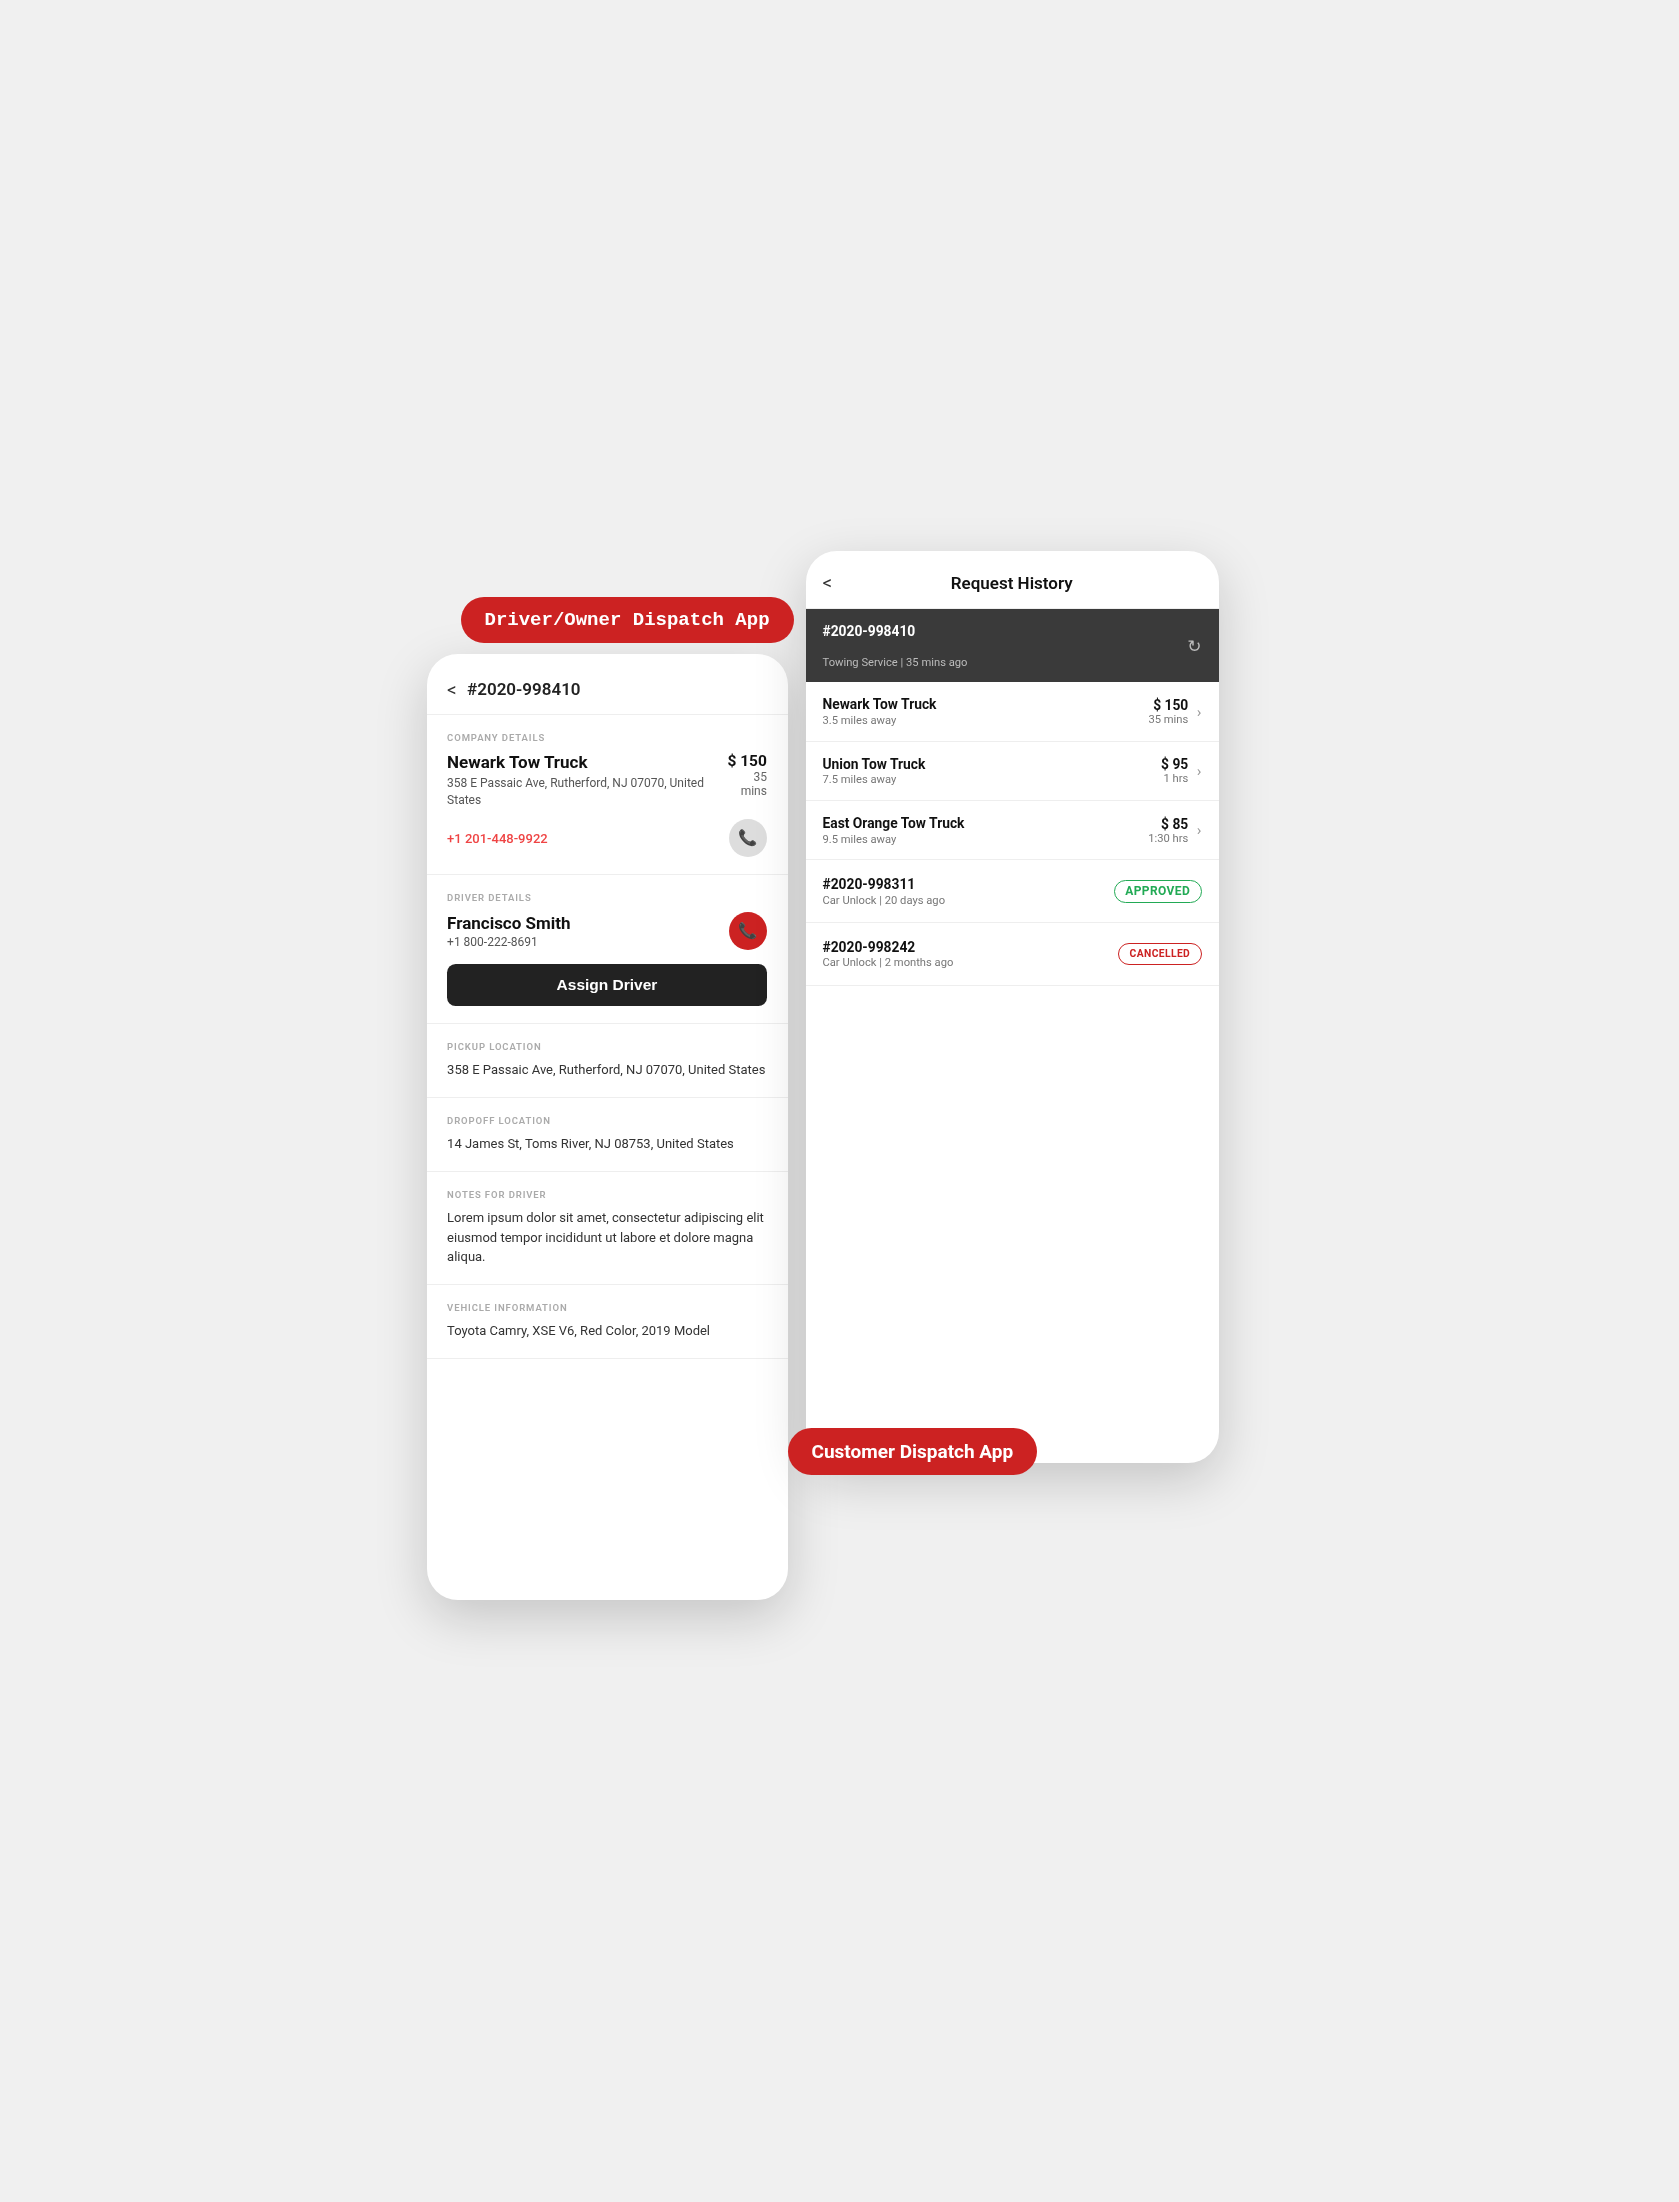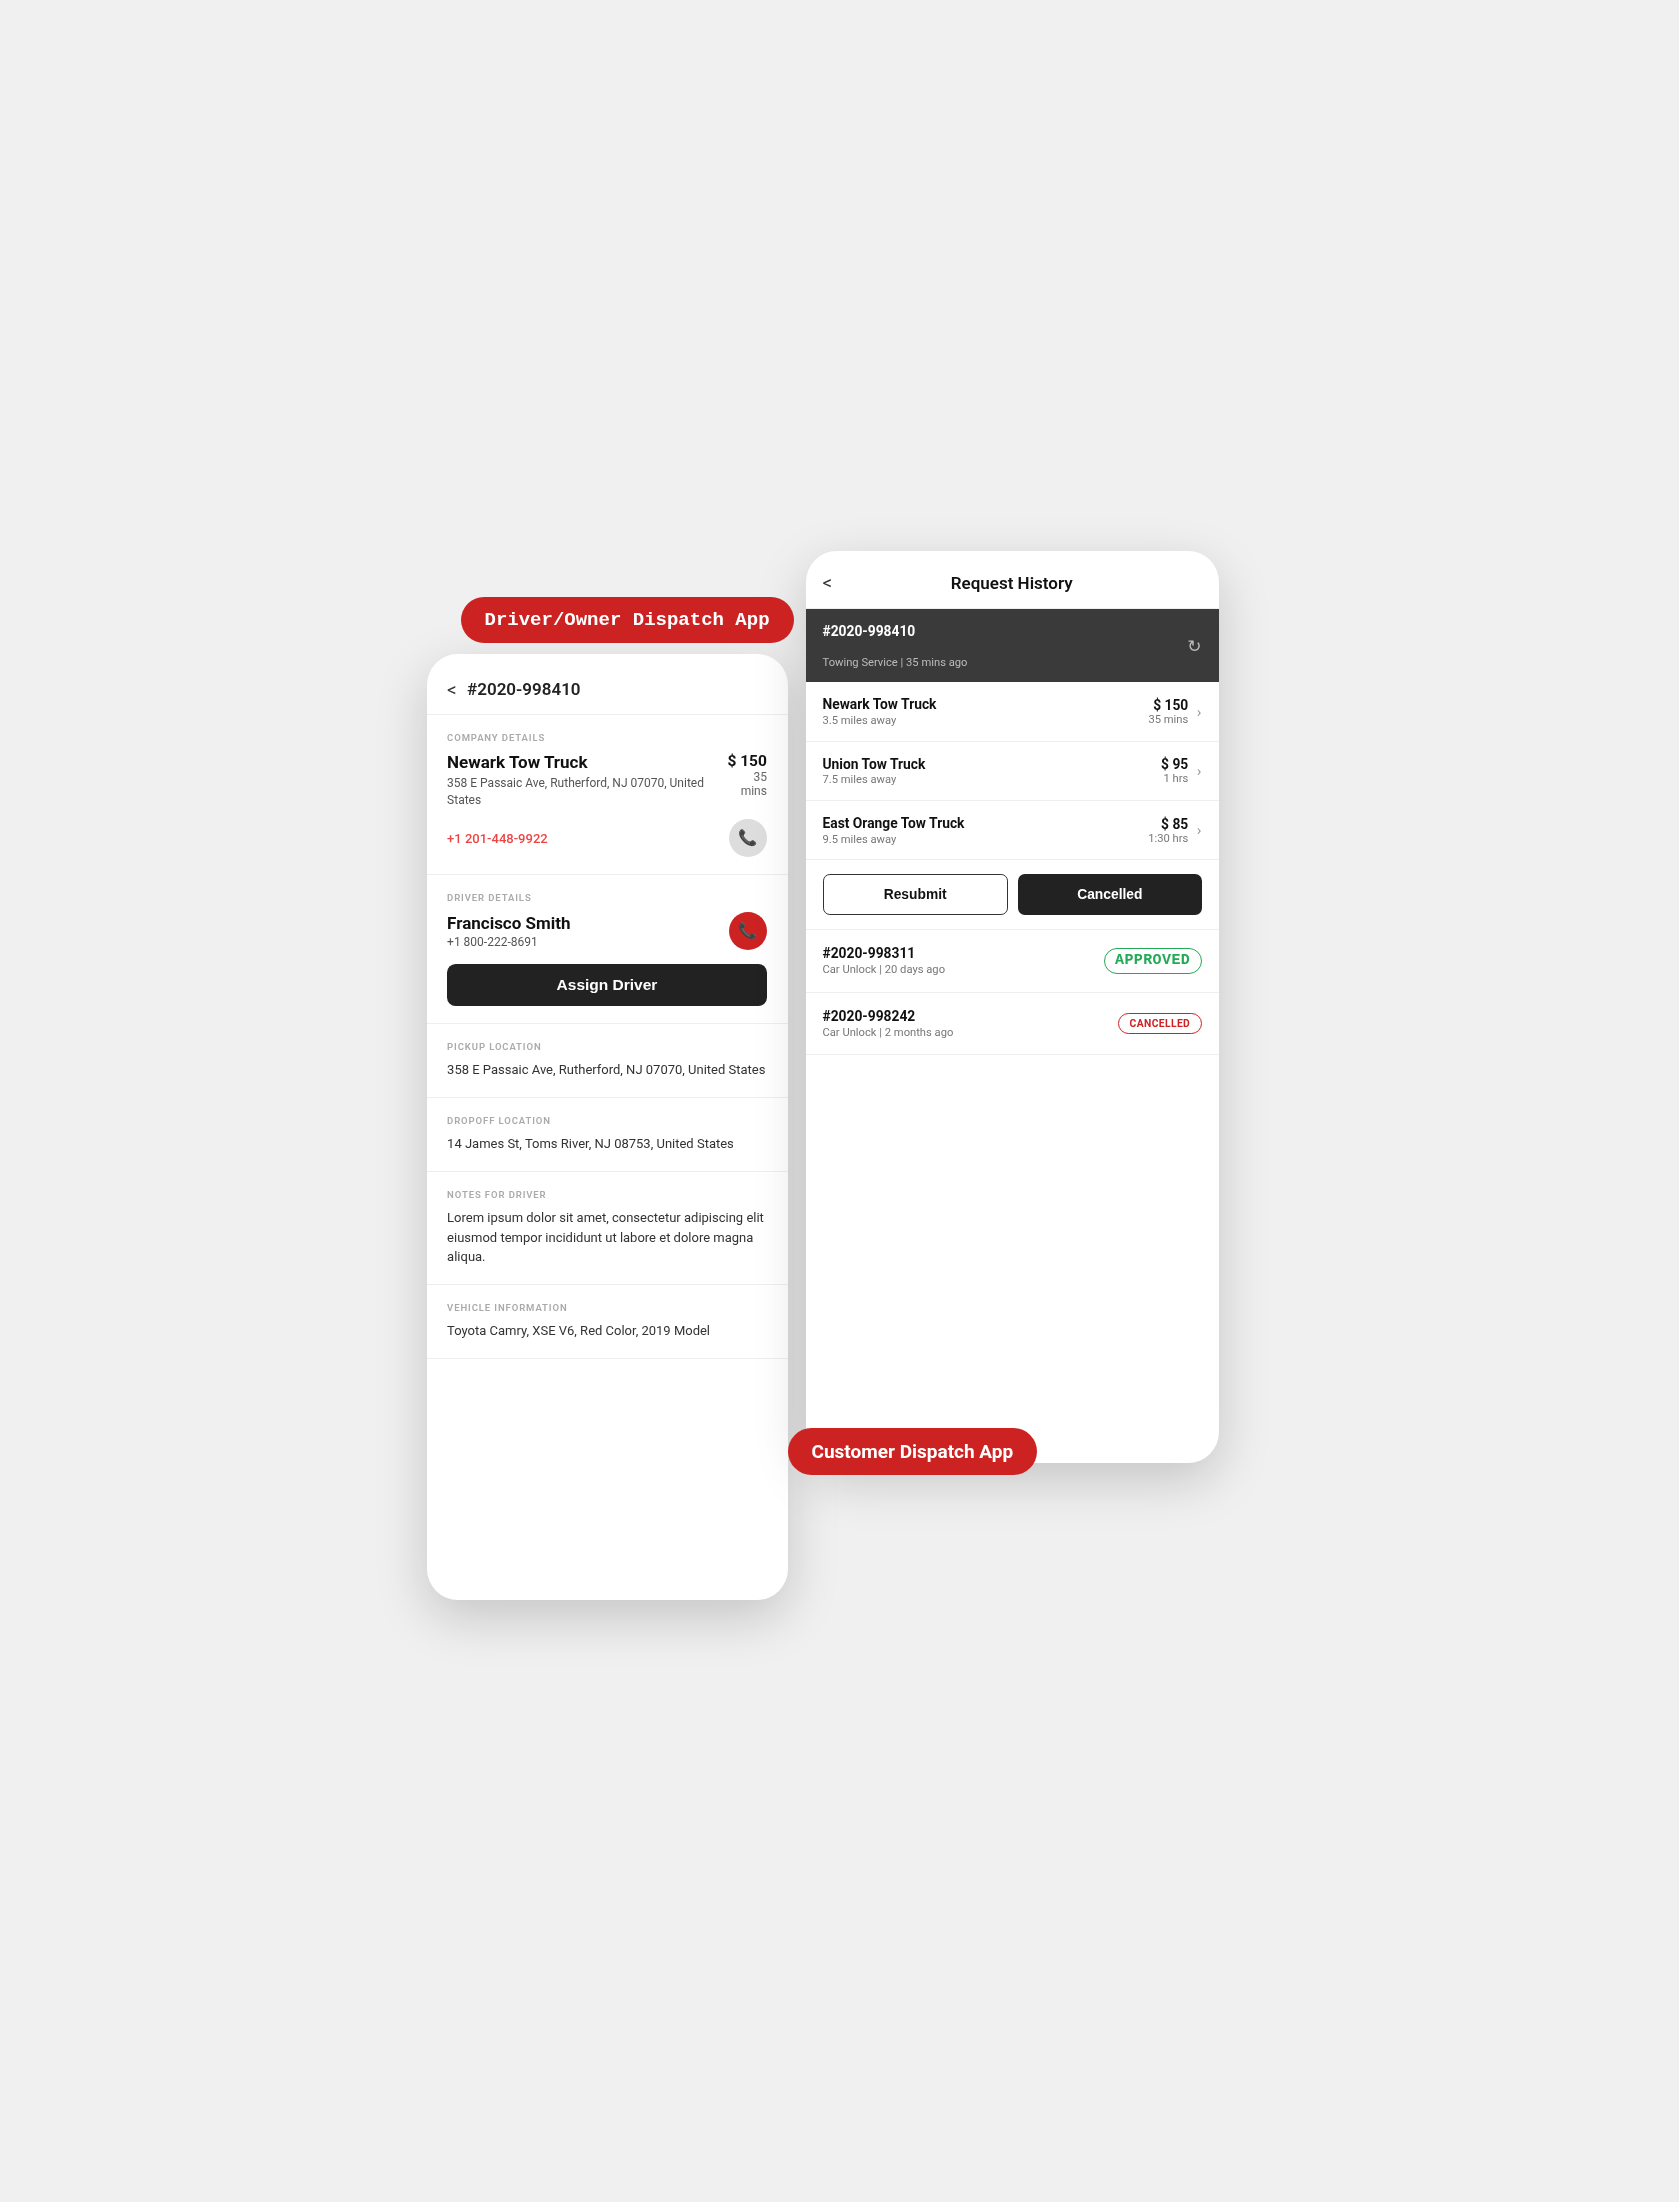--- a/index.html
+++ b/index.html
@@ -359,24 +359,23 @@
       font-size: 11.2px;
       color: #777;
       margin-top: 1.7px;
     }
 
     .badge-approved {
       border: 1.7px solid #22aa55;
       color: #22aa55;
       border-radius: 17px;
       padding: 3.4px 10.3px;
-      font-size: 15px;
+      font-size: 12px;
       font-weight: 700;
       letter-spacing: 0.4px;
-      font-family: Liberation Mono, monospace;
     }
 
     .badge-cancelled {
       border: 1.7px solid #cc2222;
       color: #cc2222;
       border-radius: 17px;
       padding: 3.4px 10.3px;
       font-size: 10.3px;
       font-weight: 700;
       letter-spacing: 0.4px;
@@ -510,24 +509,20 @@
       </div>
       <div class="service-right">
         <div class="service-price-block">
           <div class="service-price">$ 85</div>
           <div class="service-time">1:30 hrs</div>
         </div>
         <span class="chevron">›</span>
       </div>
     </div>
 
-    <div class="action-row">
-      <button class="btn-resubmit">Resubmit</button>
-      <button class="btn-cancelled">Cancelled</button>
-    </div>
 
     <div class="history-item">
       <div class="history-left">
         <div class="history-id">#2020-998311</div>
         <div class="history-sub">Car Unlock  |  20 days ago</div>
       </div>
       <span class="badge-approved">APPROVED</span>
     </div>
 
     <div class="history-item">

